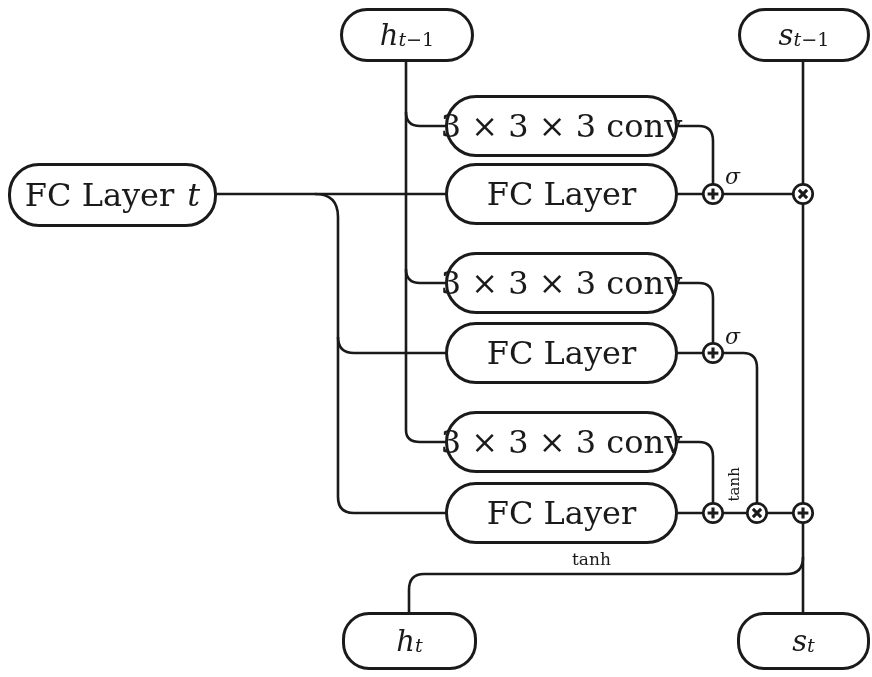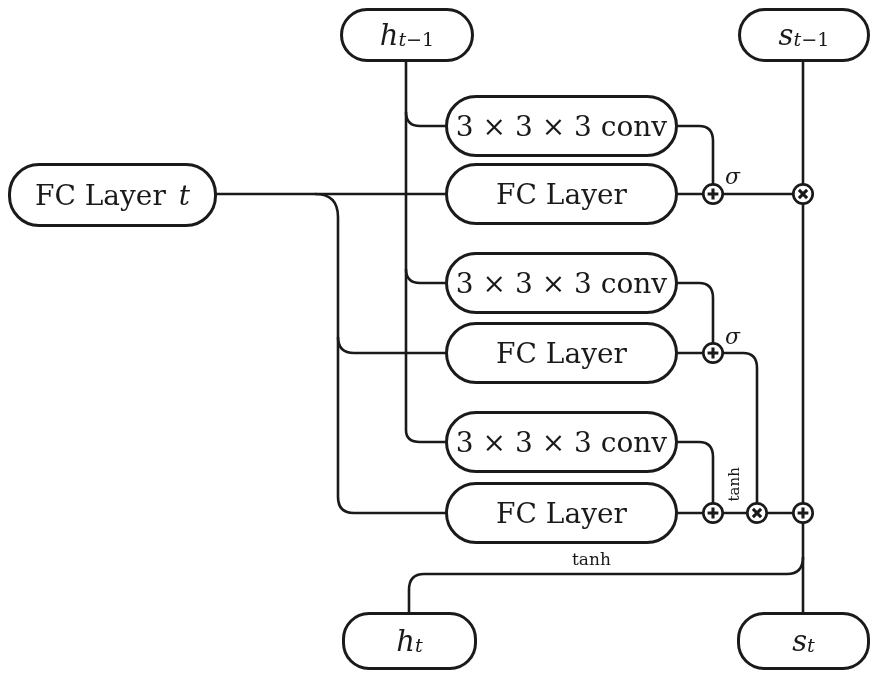--- a/index.html
+++ b/index.html
@@ -15,21 +15,21 @@
   .wire{fill:none;stroke:#1a1a1a;stroke-width:2.6;}
   .op-circle{fill:#ffffff;stroke:#1a1a1a;stroke-width:2.7;}
   .op-glyph{fill:none;stroke:#1a1a1a;stroke-width:3.1;}
   .box{
     position:absolute;
     background:#ffffff;
     border:3px solid #1a1a1a;
     border-radius:31px;
     box-sizing:border-box;
     display:flex;align-items:center;justify-content:center;
-    font-size:28px;
+    font-size:32px;
     white-space:nowrap;
   }
   .box.state{border-radius:27px;font-size:29px;}
   .math{font-style:italic;}
   .box sub{font-size:0.66em;line-height:0;position:relative;top:0.28em;}
   .fc-var{margin-left:13px;}
   .lbl{position:absolute;line-height:1;}
   .sigma{font-style:italic;font-size:22px;}
   .tanh-vert{
     font-size:15px;width:34px;text-align:center;

